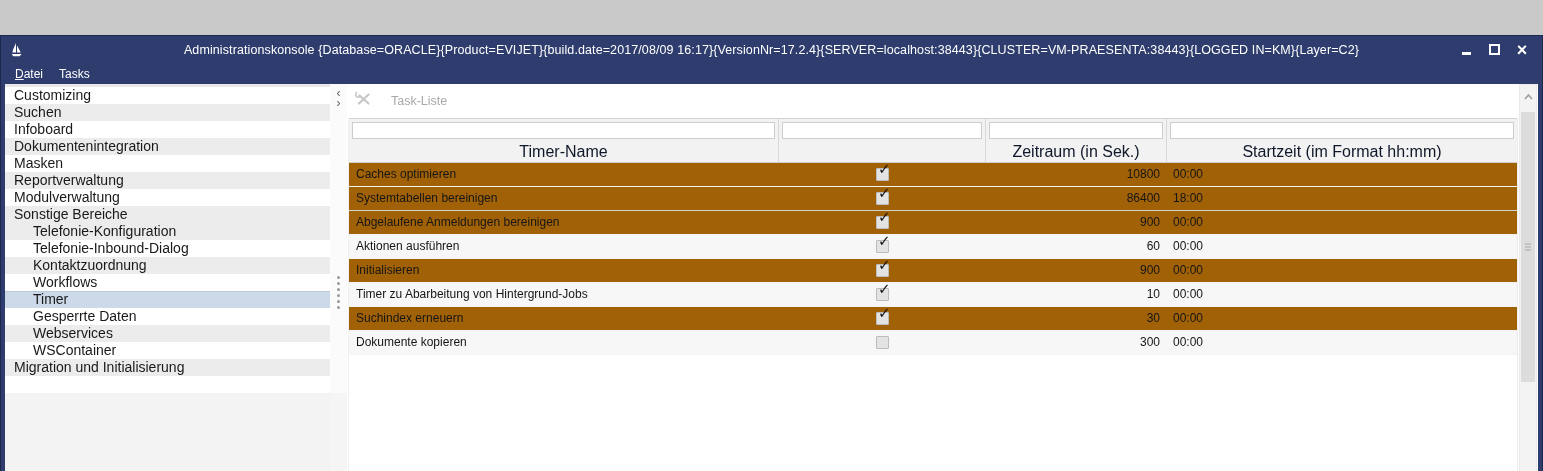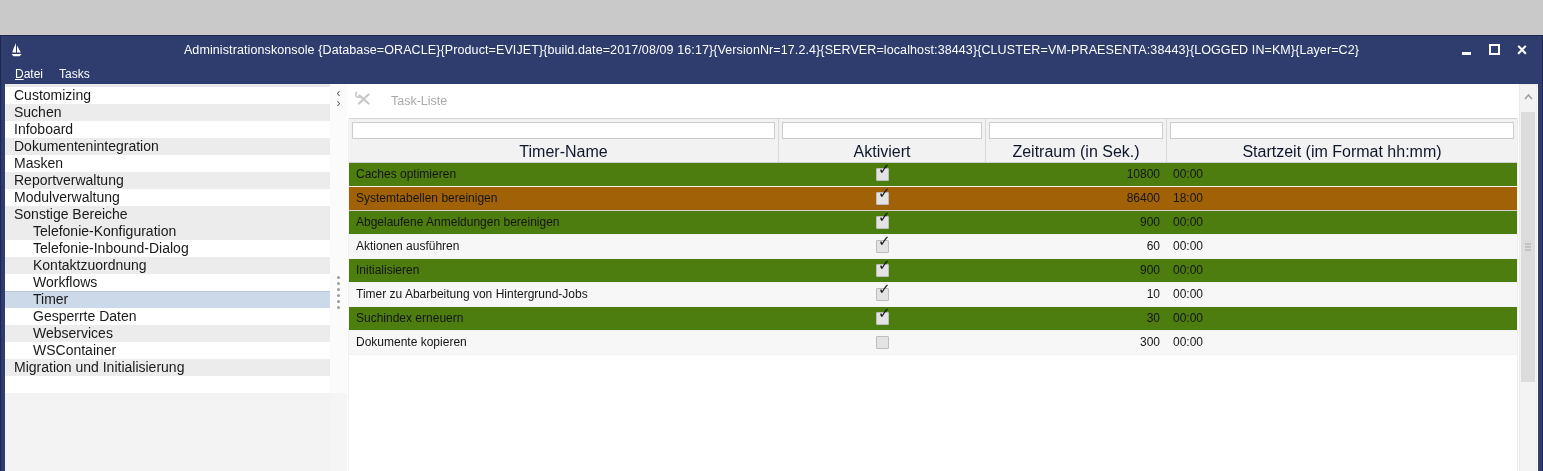--- a/index.html
+++ b/index.html
@@ -56,21 +56,21 @@
            border-left:1px solid #f0f0f0; border-right:1px solid #ececec; }
   .thead { display:flex; height:45px; background:#f2f2f2; border-top:1px solid #d4d4d4; border-bottom:1px solid #cfcfcf; }
   .th { position:relative; border-right:1px solid #d9d9d9; }
   .th:last-child { border-right:none; }
   .c0 { width:430px; } .c1 { width:207px; } .c2 { width:181px; } .c3 { flex:1; }
   .filter-input { position:absolute; top:3px; left:3px; right:3px; height:17px; border:1px solid #cdcdcd;
                   background:#fff; padding:0 3px; font-family:inherit; font-size:12px; outline:none; }
   .th-label { position:absolute; bottom:0; left:0; right:0; height:21px; line-height:21px; text-align:center;
               font-size:16px; color:#0f172a; white-space:nowrap; }
 
-  .tr { display:flex; height:24px; line-height:23px; font-size:12px; color:#151515; background:#4d7c0f;
+  .tr { display:flex; height:24px; line-height:23px; font-size:12px; color:#151515; background:#a16207;
         border-bottom:1px solid #f3f3f3; }
   .tr.stripe { background:#f7f7f7; }
   .tr.selected { background:#a16207; border-bottom-color:#d2d2d2; }
   .td { overflow:hidden; white-space:nowrap; }
   .td.name  { padding-left:7px; }
   .td.aktiv { display:flex; align-items:center; justify-content:center; }
   .td.zeit  { text-align:right; padding-right:7px; }
   .td.start { padding-left:6px; }
 
   .cb { position:relative; width:13px; height:13px; background:#e3e3e3; border:1px solid #bdbdbd; border-radius:1px; display:inline-block; }
@@ -175,21 +175,20 @@
       </div>
 
       <div class="table">
         <div class="thead">
             <div class="th c0">
               <input class="filter-input" style="">
               <div class="th-label">Timer-Name</div>
             </div>
             <div class="th c1">
               <input class="filter-input" style="">
-              <div class="th-label">Aktiviert</div>
             </div>
             <div class="th c2">
               <input class="filter-input" style="">
               <div class="th-label">Zeitraum (in Sek.)</div>
             </div>
             <div class="th c3">
               <input class="filter-input" style="">
               <div class="th-label">Startzeit (im Format hh:mm)</div>
             </div>
           </div>

